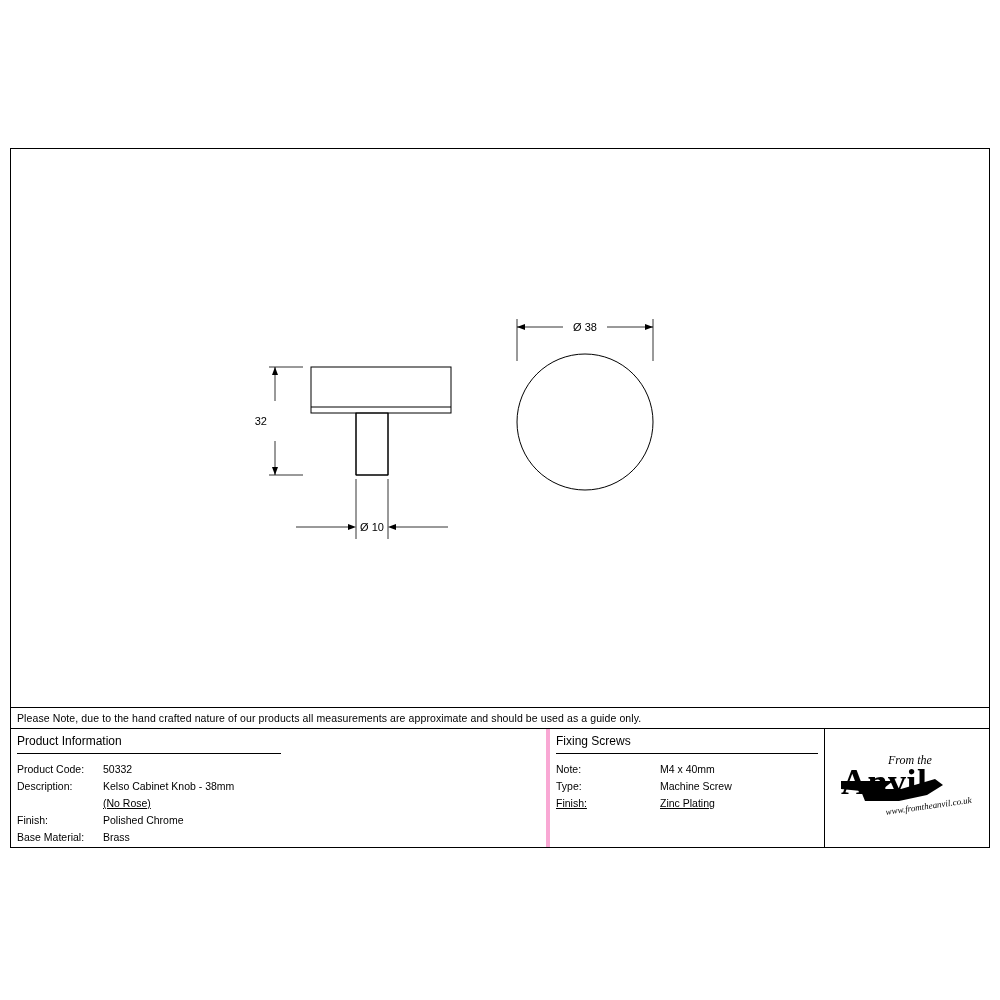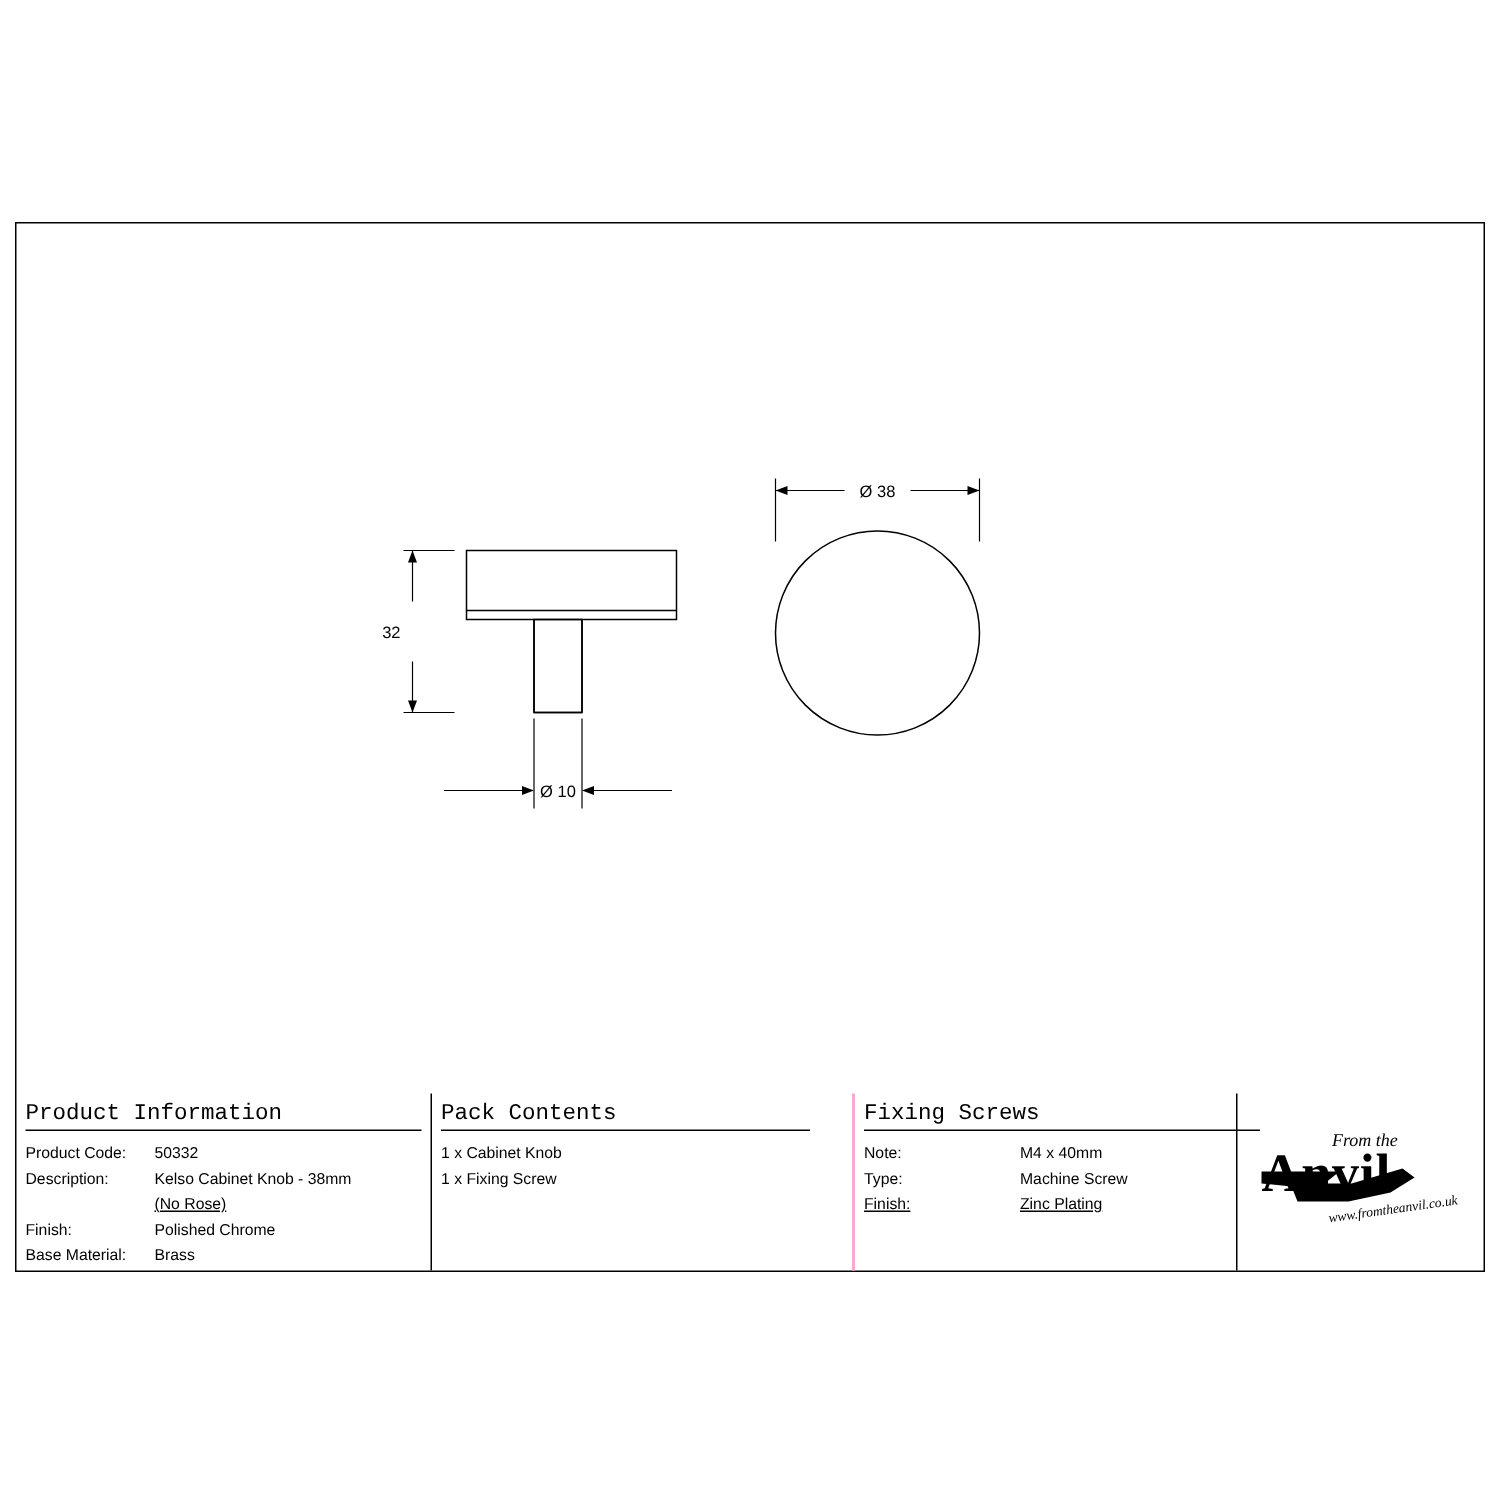--- a/index.html
+++ b/index.html
@@ -64,29 +64,28 @@
     height: 118px;
   }
   .col {
     position: absolute;
     top: 0;
     height: 118px;
     box-sizing: border-box;
   }
   .col-1 { left: 0px;   width: 276px; }
   .col-2 { left: 276px; width: 259px; border-left: 1px solid #000000; }
-  .col-3 { left: 557px; width: 278px; border-left: 2px solid #f9a8d4; }
+  .col-3 { left: 535px; width: 278px; border-left: 4px solid #f9a8d4; }
   .col-4 { left: 813px; width: 165px; border-left: 1px solid #000000; }
 
   .col-head {
     position: absolute;
     left: 6px;
     top: 5px;
-    font-size: 15px;
-    font-family: Liberation Mono, monospace;
+    font-size: 12px;
   }
   .head-rule {
     position: absolute;
     left: 6px;
     right: 6px;
     top: 24px;
     height: 0;
     border-top: 1px solid #000000;
   }
 
@@ -200,20 +199,23 @@
         <line class="ln-t" x1="506" y1="178" x2="552" y2="178"></line>
         <line class="ln-t" x1="596" y1="178" x2="642" y2="178"></line>
         <polygon points="506,178 514,175 514,181" fill="#000"></polygon>
         <polygon points="642,178 634,175 634,181" fill="#000"></polygon>
         <text class="dim-text" x="574" y="182" text-anchor="middle">Ø 38</text>
       </g>
 
     </svg>
   </div>
 
+  <div class="note-row">
+    <div class="note-text">Please Note, due to the hand crafted nature of our products all measurements are approximate and should be used as a guide only.</div>
+  </div>
 
   <div class="info-table">
 
     <div class="col col-1">
       <div class="col-head">Product Information</div>
       <div class="head-rule"></div>
 
       <div class="kv kv-label r1">Product Code:</div>
       <div class="kv kv-value r1">50332</div>
 
@@ -222,27 +224,20 @@
 
       <div class="kv kv-value r3">(No Rose)</div>
 
       <div class="kv kv-label r4">Finish:</div>
       <div class="kv kv-value r4">Polished Chrome</div>
 
       <div class="kv kv-label" style="top:100px">Base Material:</div>
       <div class="kv kv-value" style="top:100px">Brass</div>
     </div>
 
-    <div class="col col-2">
-      <div class="col-head">Pack Contents</div>
-      <div class="head-rule"></div>
-
-      <div class="kv pk-item r1">1 x Cabinet Knob</div>
-      <div class="kv pk-item r2">1 x Fixing Screw</div>
-    </div>
 
     <div class="col col-3">
       <div class="col-head">Fixing Screws</div>
       <div class="head-rule"></div>
 
       <div class="kv fx-label r1">Note:</div>
       <div class="kv fx-value r1">M4 x 40mm</div>
 
       <div class="kv fx-label r2">Type:</div>
       <div class="kv fx-value r2">Machine Screw</div>

